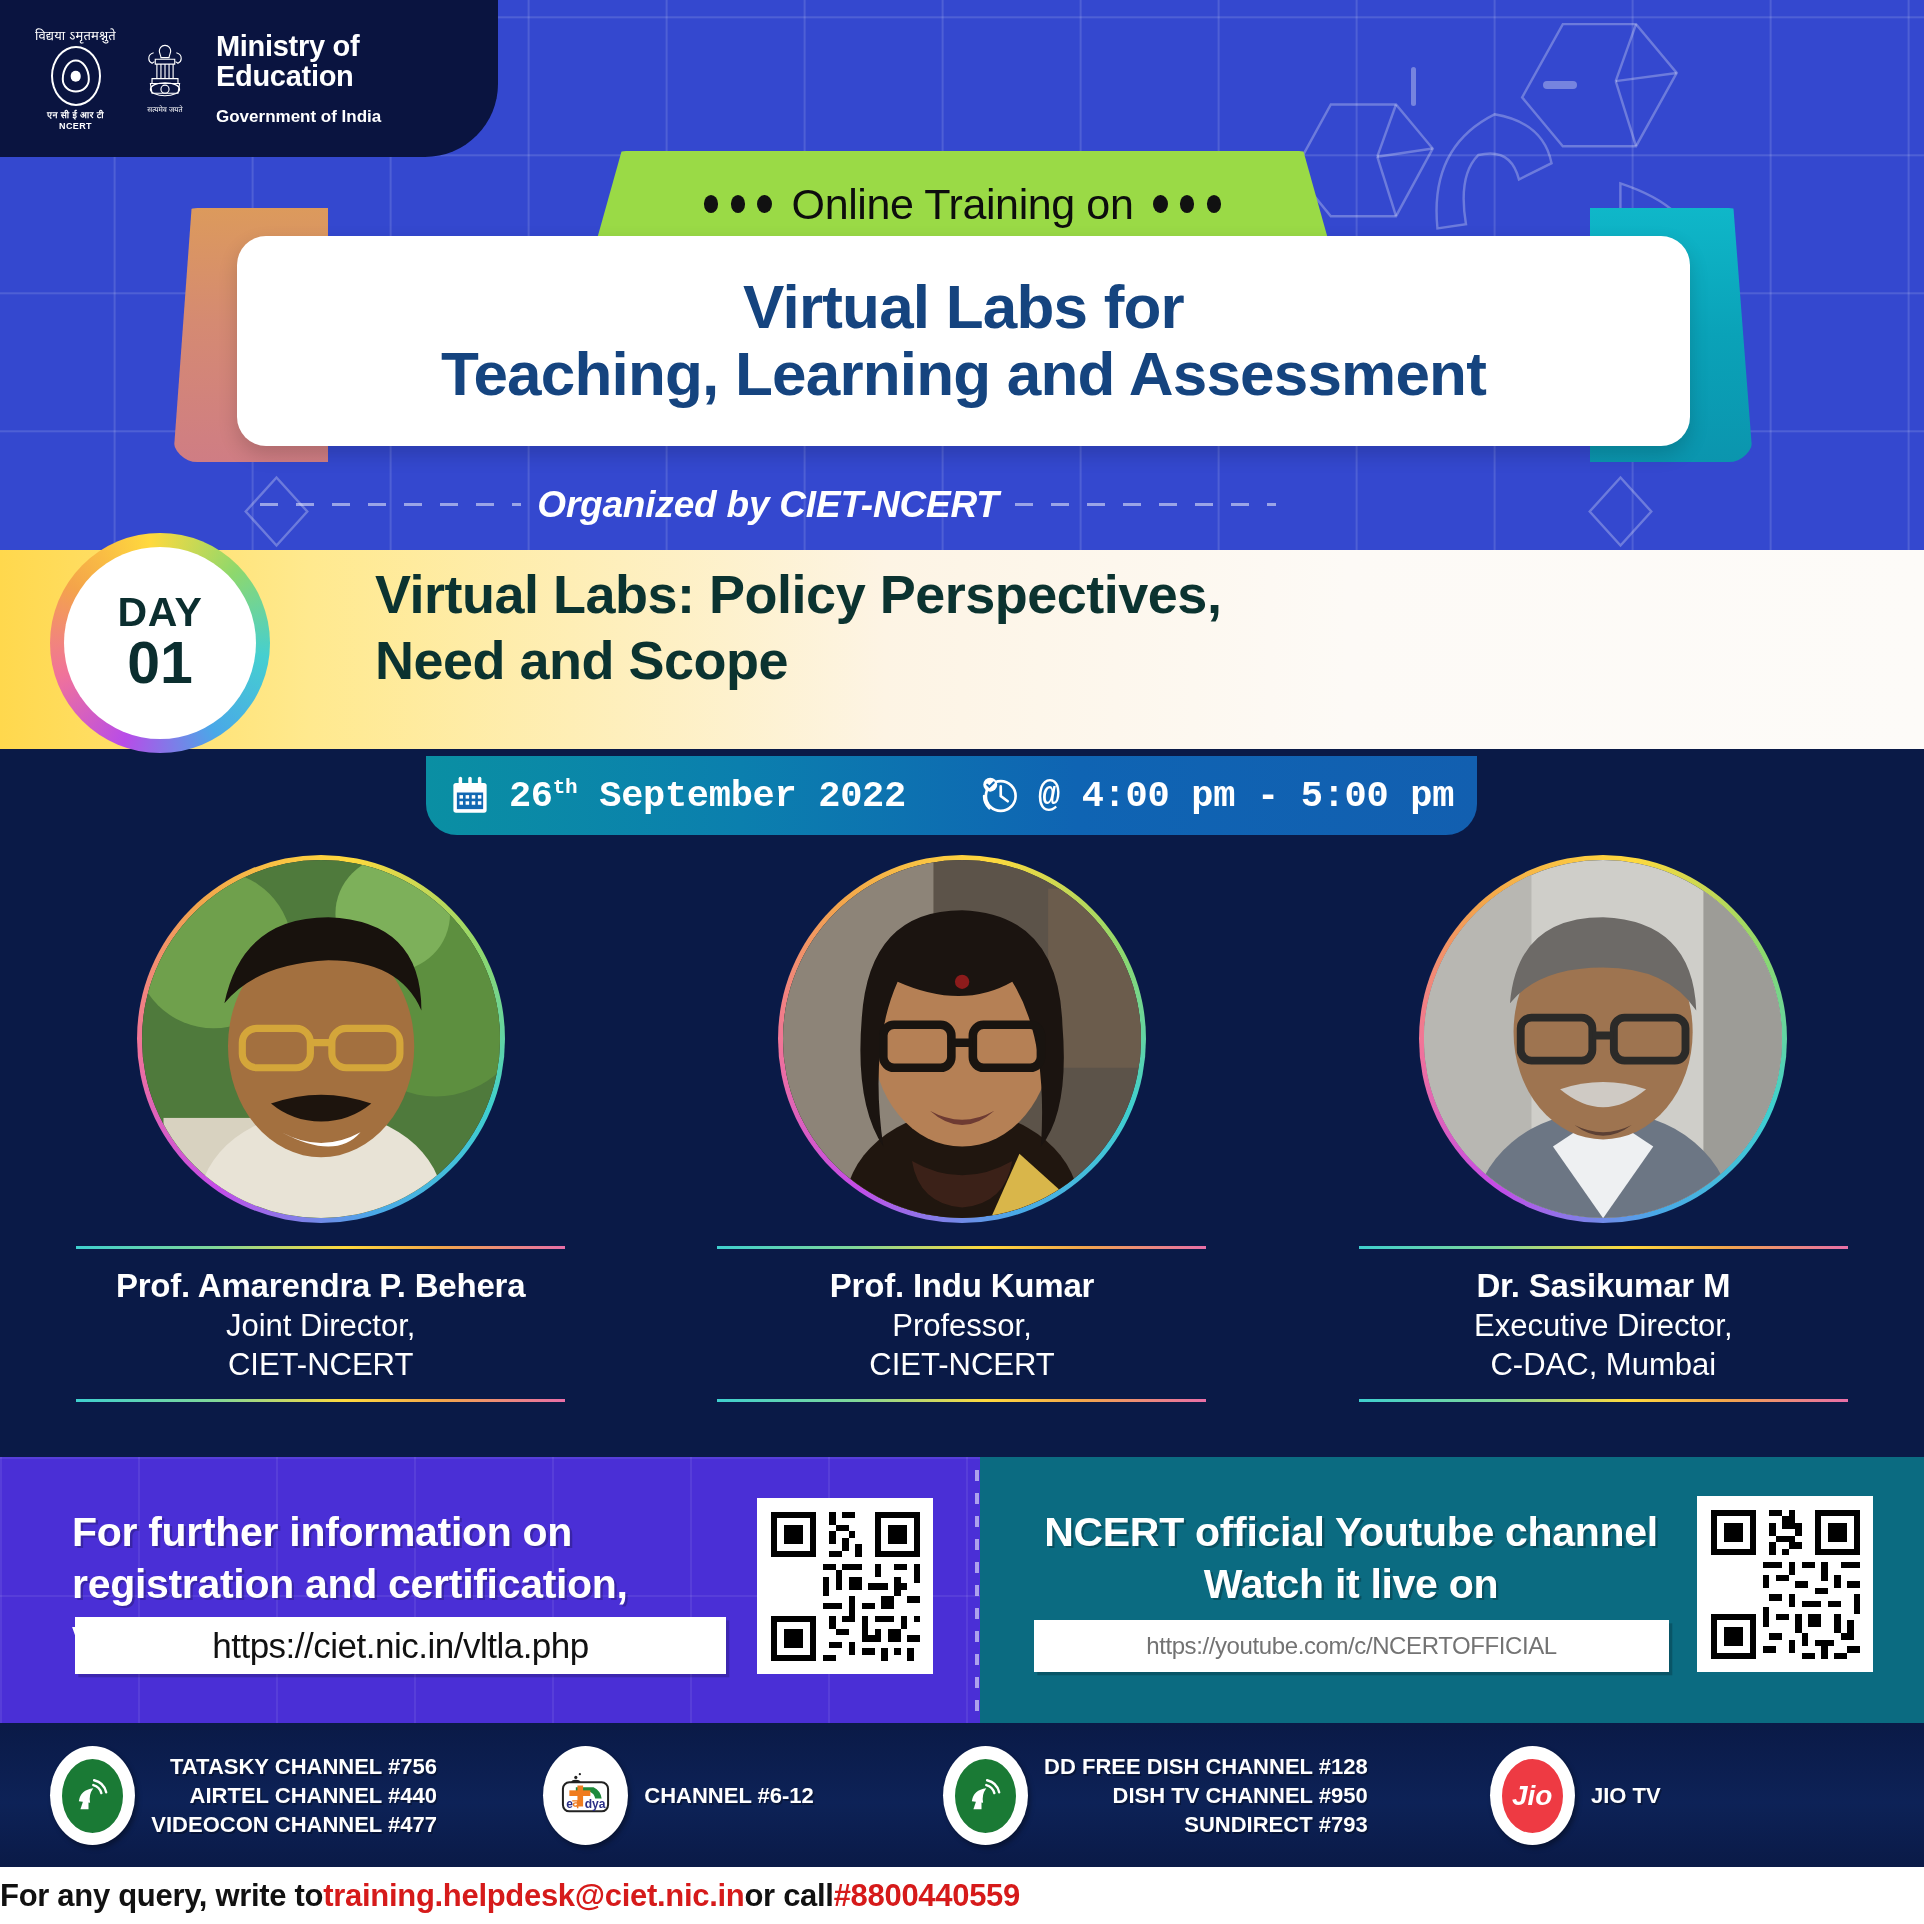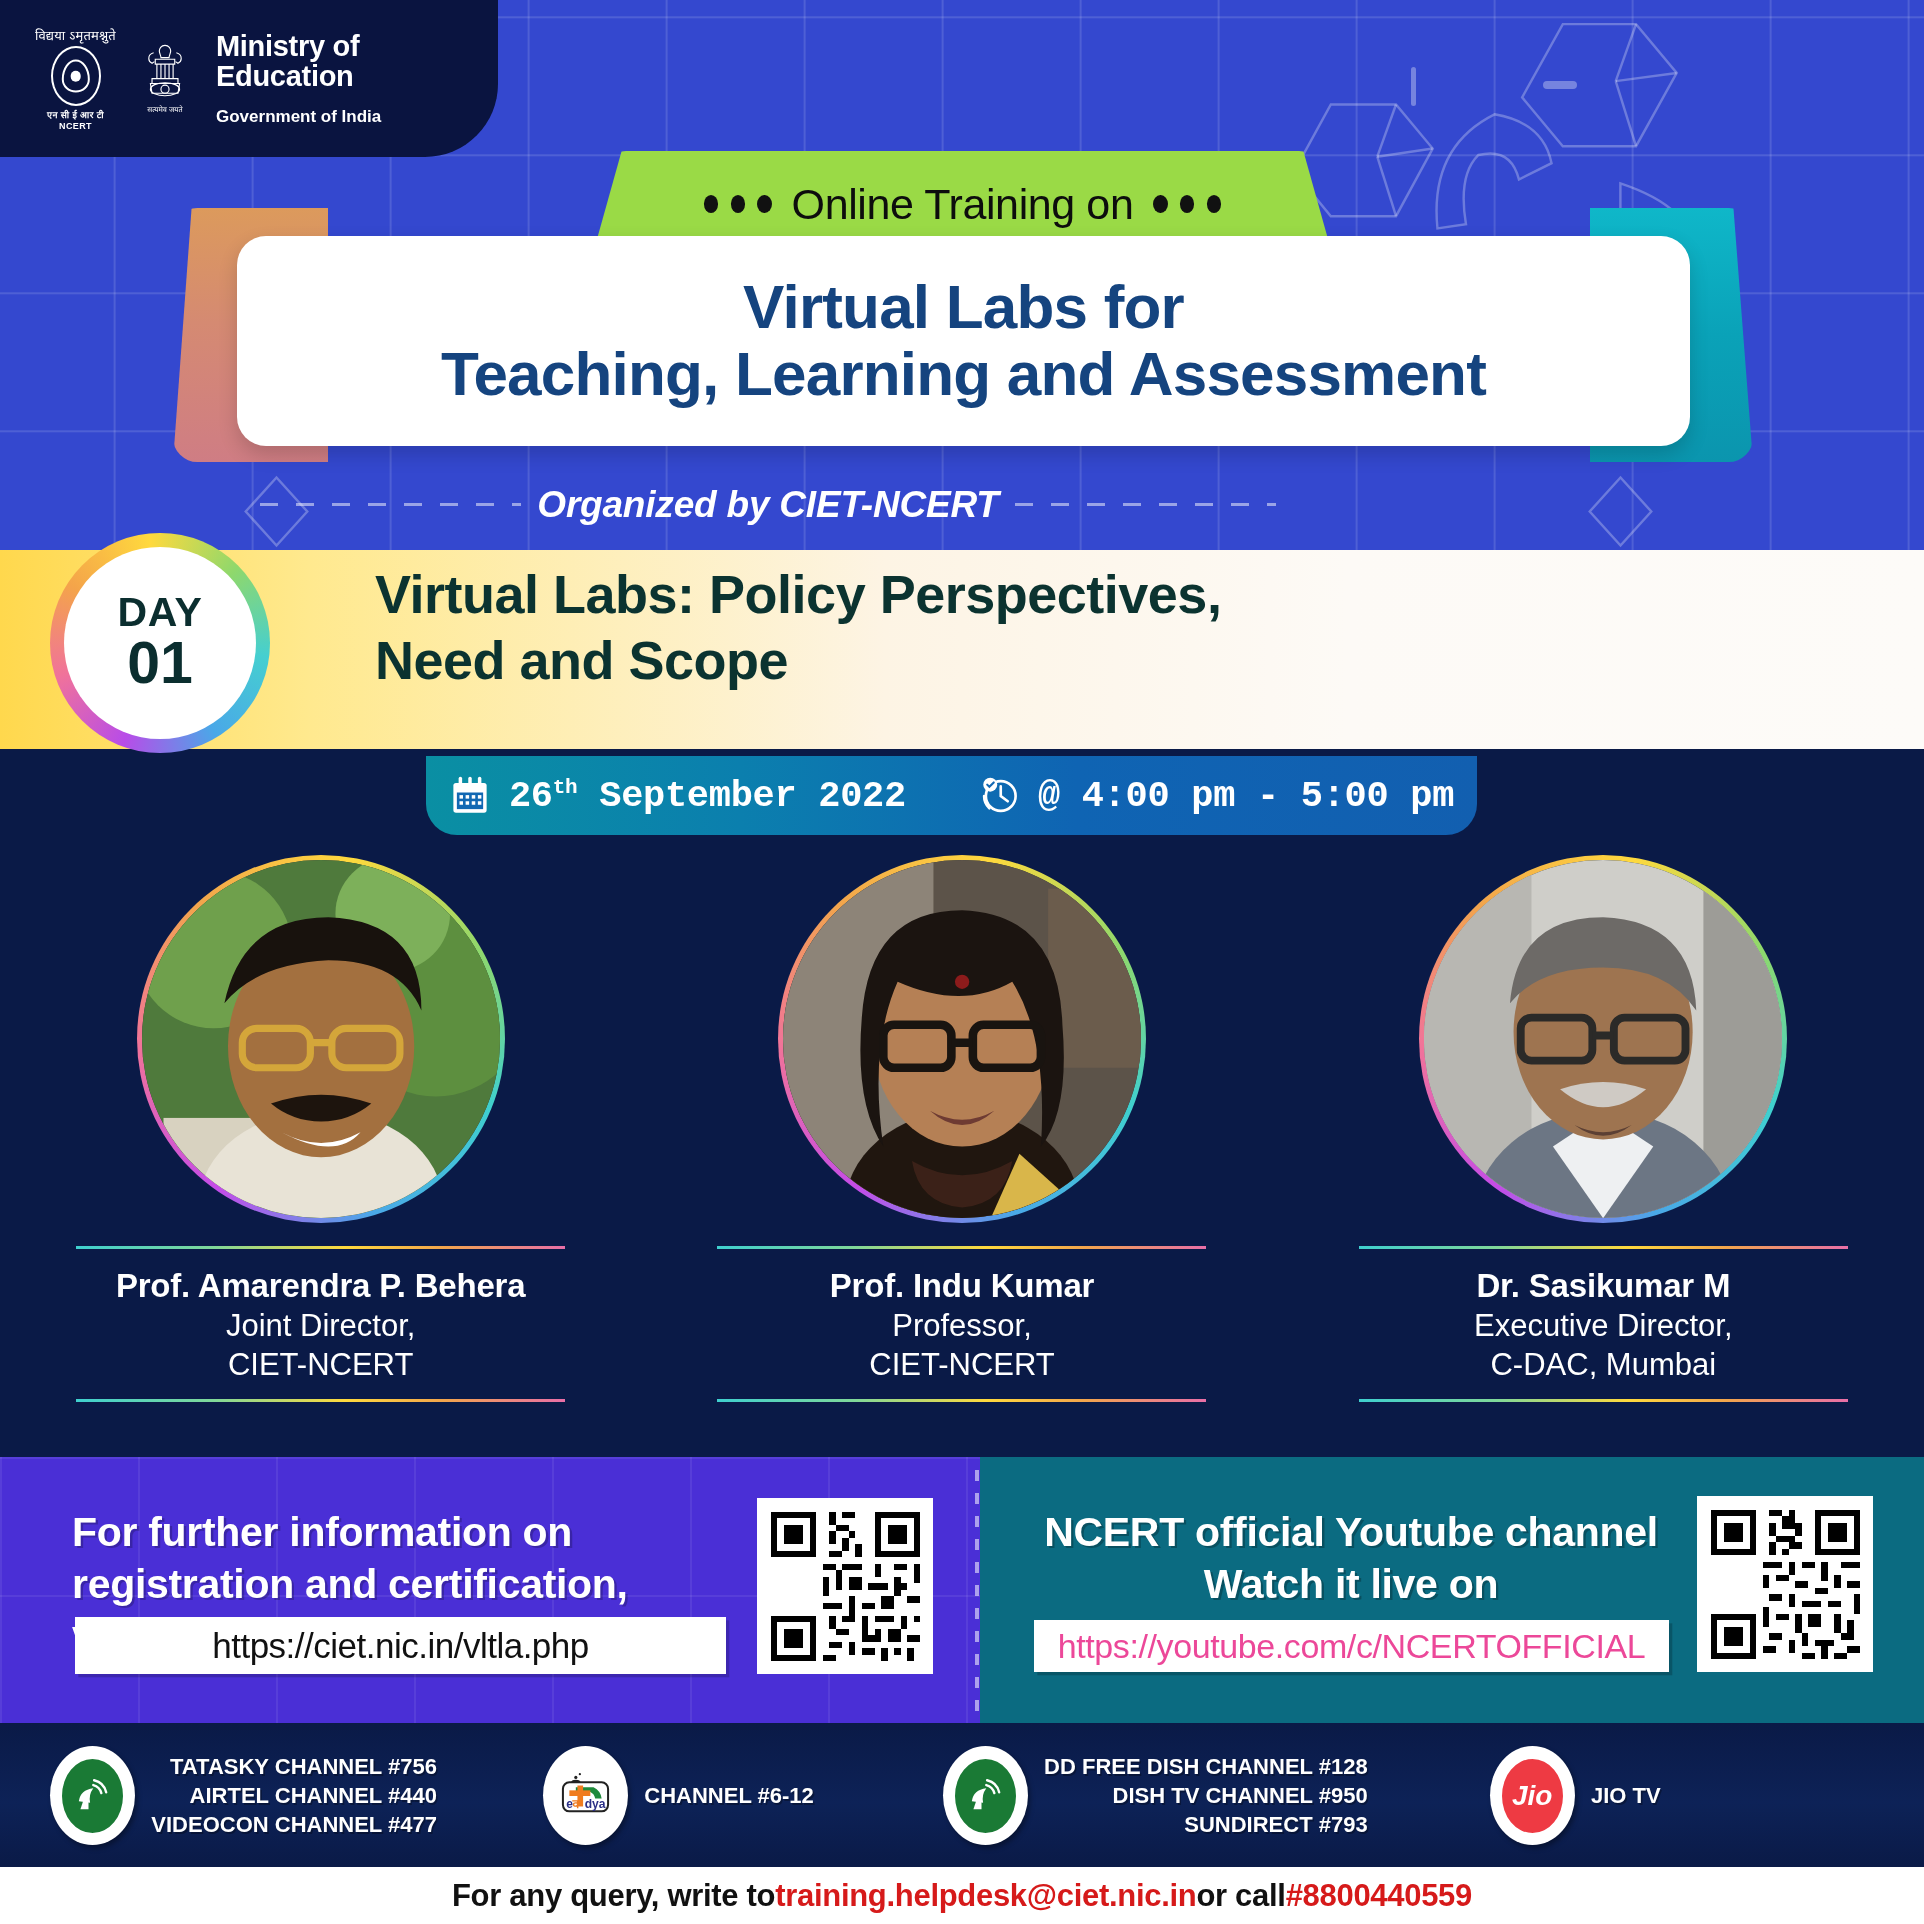--- a/index.html
+++ b/index.html
@@ -218,21 +218,21 @@
   .yt-head {
     position:absolute; left:33px; top:49px; width:676px; text-align:center;
     color:#fff; font-size:41px; font-weight:bold; line-height:1.28;
     text-shadow:2.4px 2.4px 0 rgba(0,0,0,0.25); letter-spacing:-0.3px;
   }
   .yt-urlbox {
     position:absolute; left:54px; top:163px; width:635px; height:52px;
     background:#fff; display:flex; align-items:center; justify-content:center;
     box-shadow:3.3px 3.3px 0 rgba(0,0,0,0.2);
   }
-  .yt-urlbox span { color:#ec4899; font-size:34px; letter-spacing:-0.4px; }
+  .yt-urlbox span { color:#737373; font-size:24px; letter-spacing:-0.4px; }
 
   
   .channels {
     position:absolute; left:0; top:1724px; width:1924px; height:143px;
     display:flex; align-items:center;
   }
   .ch { display:flex; align-items:center; gap:16.3px; }
   .ch-lines { color:#fff; font-size:22px; font-weight:bold; line-height:1.32; text-shadow:1.6px 1.6px 0 rgba(0,0,0,0.3); }
   .ch-lines.right { text-align:right; }
   .dd-logo { width:85px; height:99px; border-radius:50%; background:#fff;
@@ -243,21 +243,21 @@
     display:flex; align-items:center; justify-content:center; box-shadow:2.4px 3.3px 4.9px rgba(0,0,0,0.35); }
   .jio-logo { width:85px; height:99px; border-radius:50%; background:#fff;
     display:flex; align-items:center; justify-content:center; box-shadow:2.4px 3.3px 4.9px rgba(0,0,0,0.35); }
   .jio-inner { width:65px; height:78px; border-radius:50%; background:#ee3a43; border:2.4px solid #fff;
     display:flex; align-items:center; justify-content:center; color:#fff; font-size:28px; font-weight:bold; font-style:italic; }
   .jio-label { color:#fff; font-size:22px; font-weight:bold; text-shadow:1.6px 1.6px 0 rgba(0,0,0,0.3); }
 
   
   .query {
     position:absolute; left:0; top:1867px; width:1924px; height:57px;
-    display:flex; align-items:center; justify-content:center;
+    display:flex; align-items:center; 
     font-size:31px; font-weight:bold; color:#111; letter-spacing:-0.3px; white-space:nowrap;
   }
   .query .red { color:#d61a1a; }
 </style>
 </head>
 <body>
 
 <div class="poster">
 
   <div class="bg-blue"></div>

